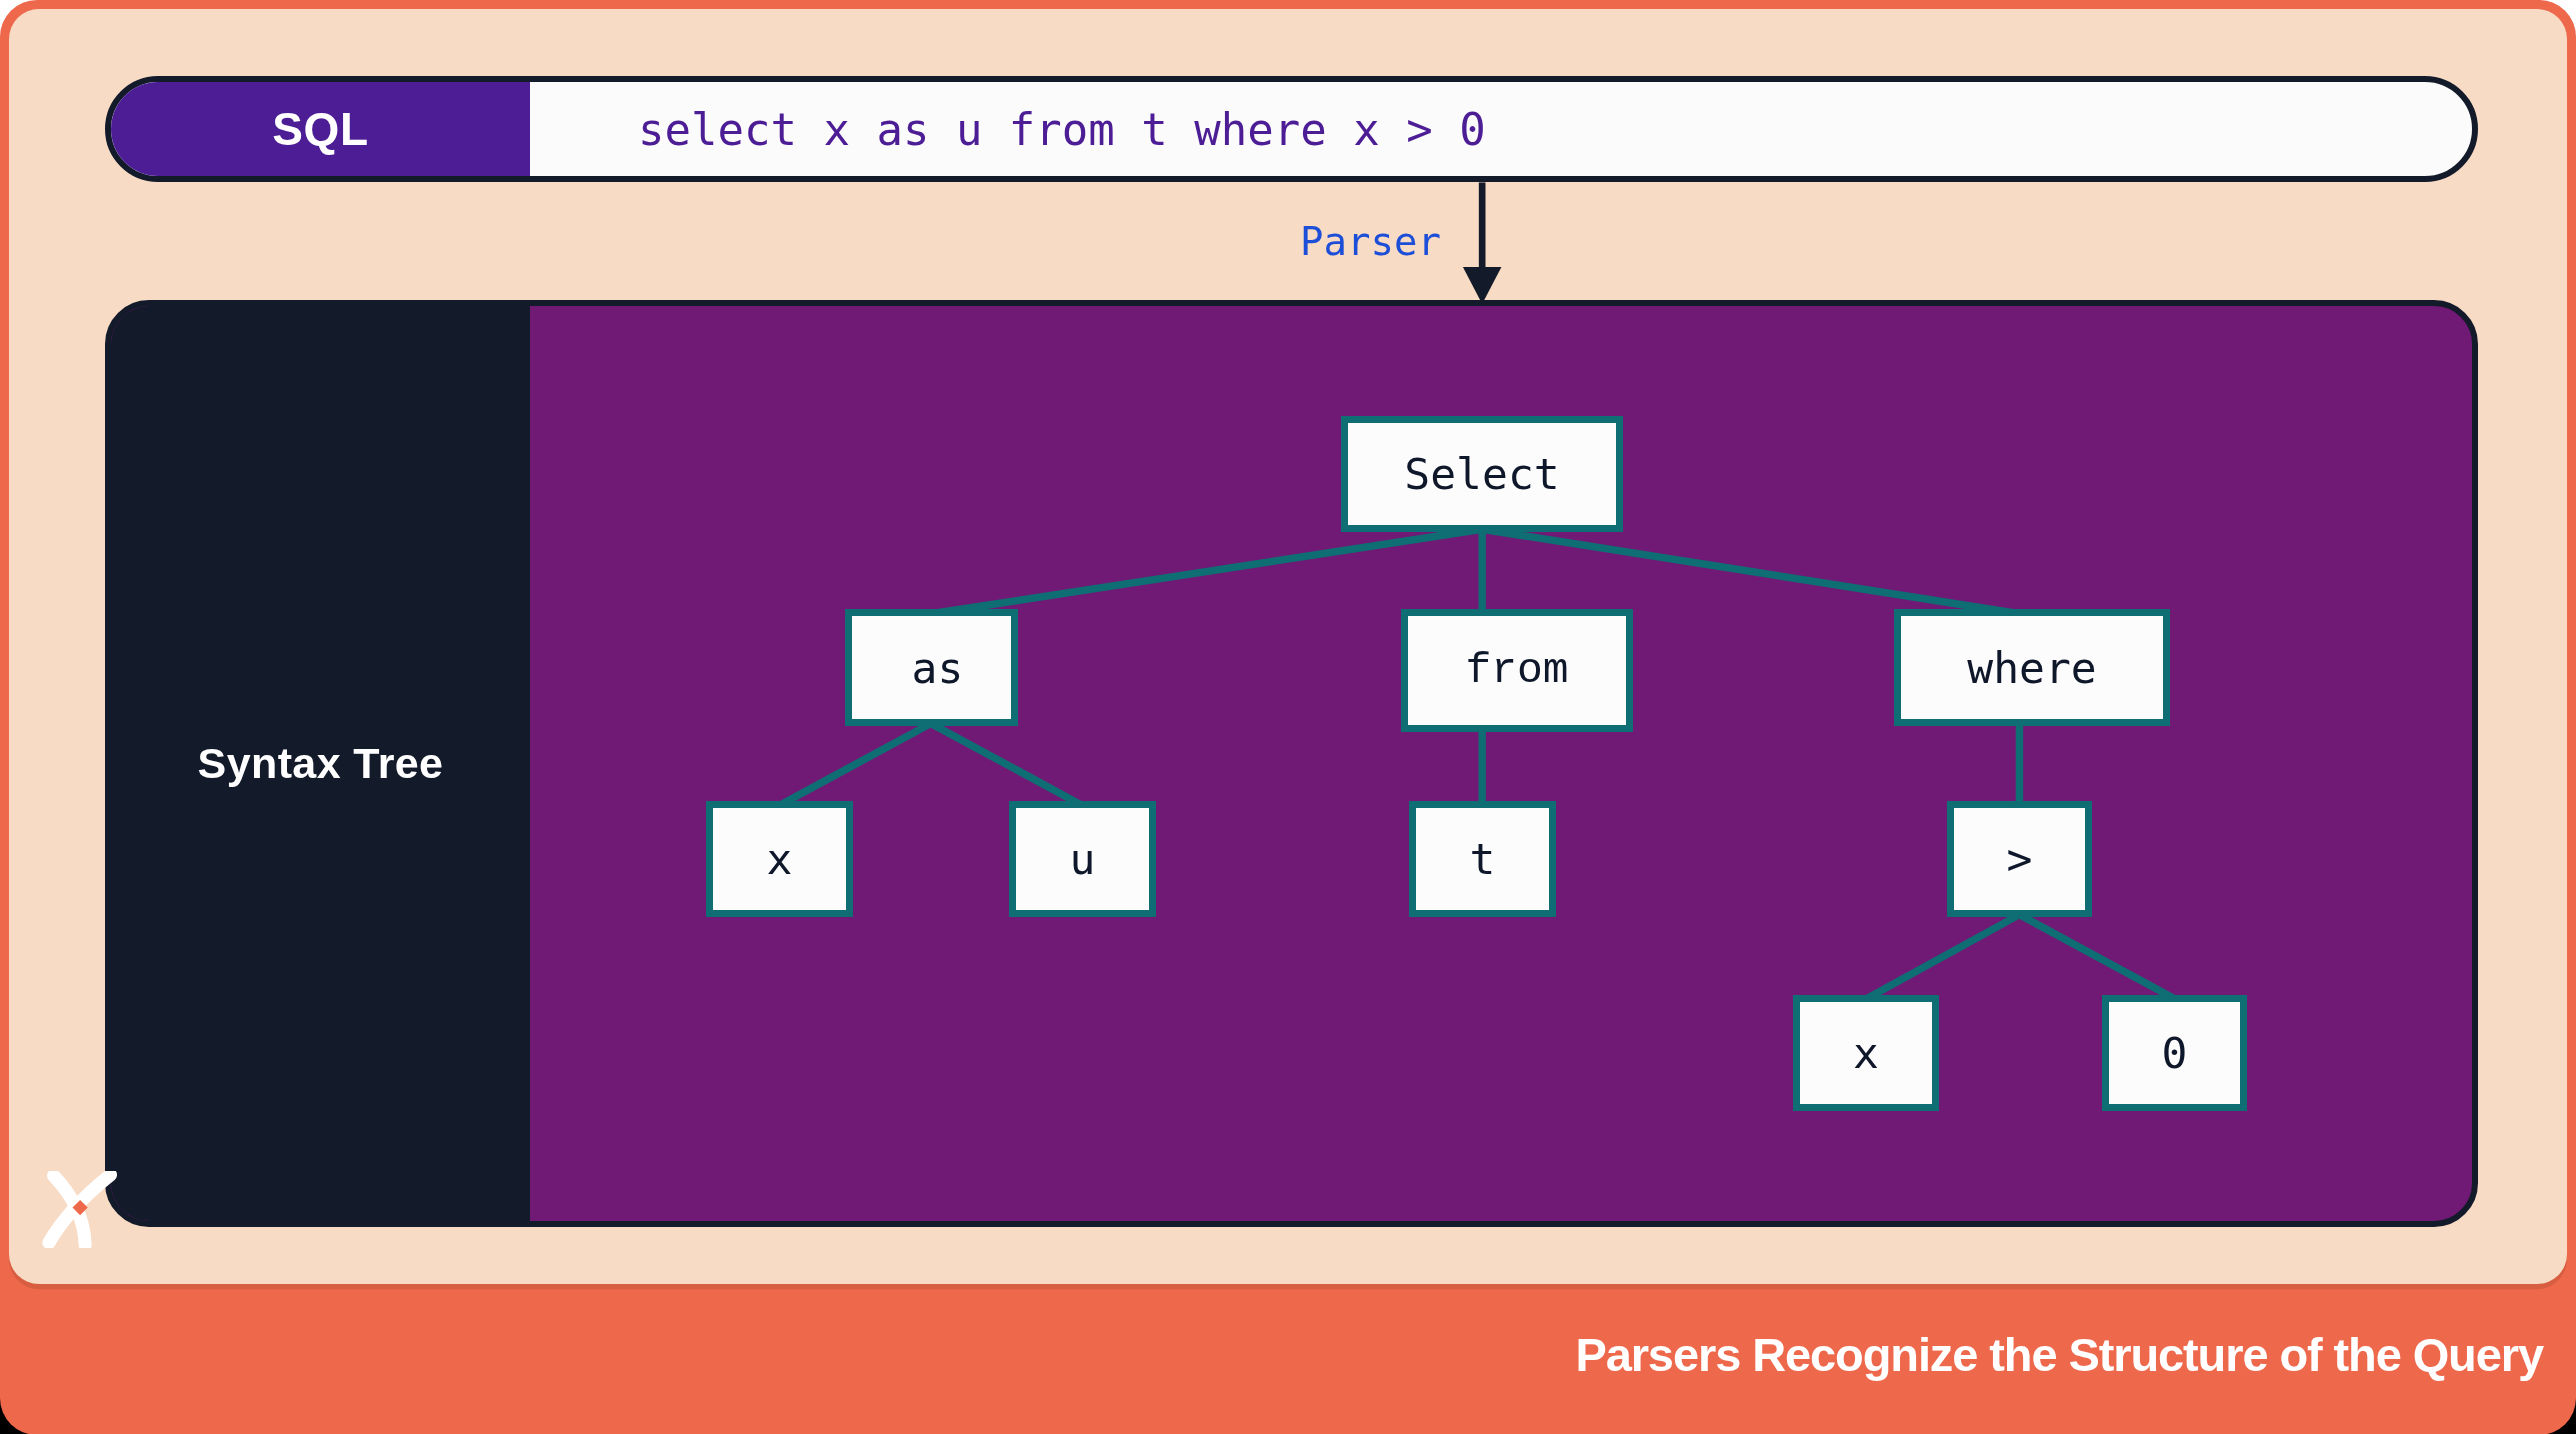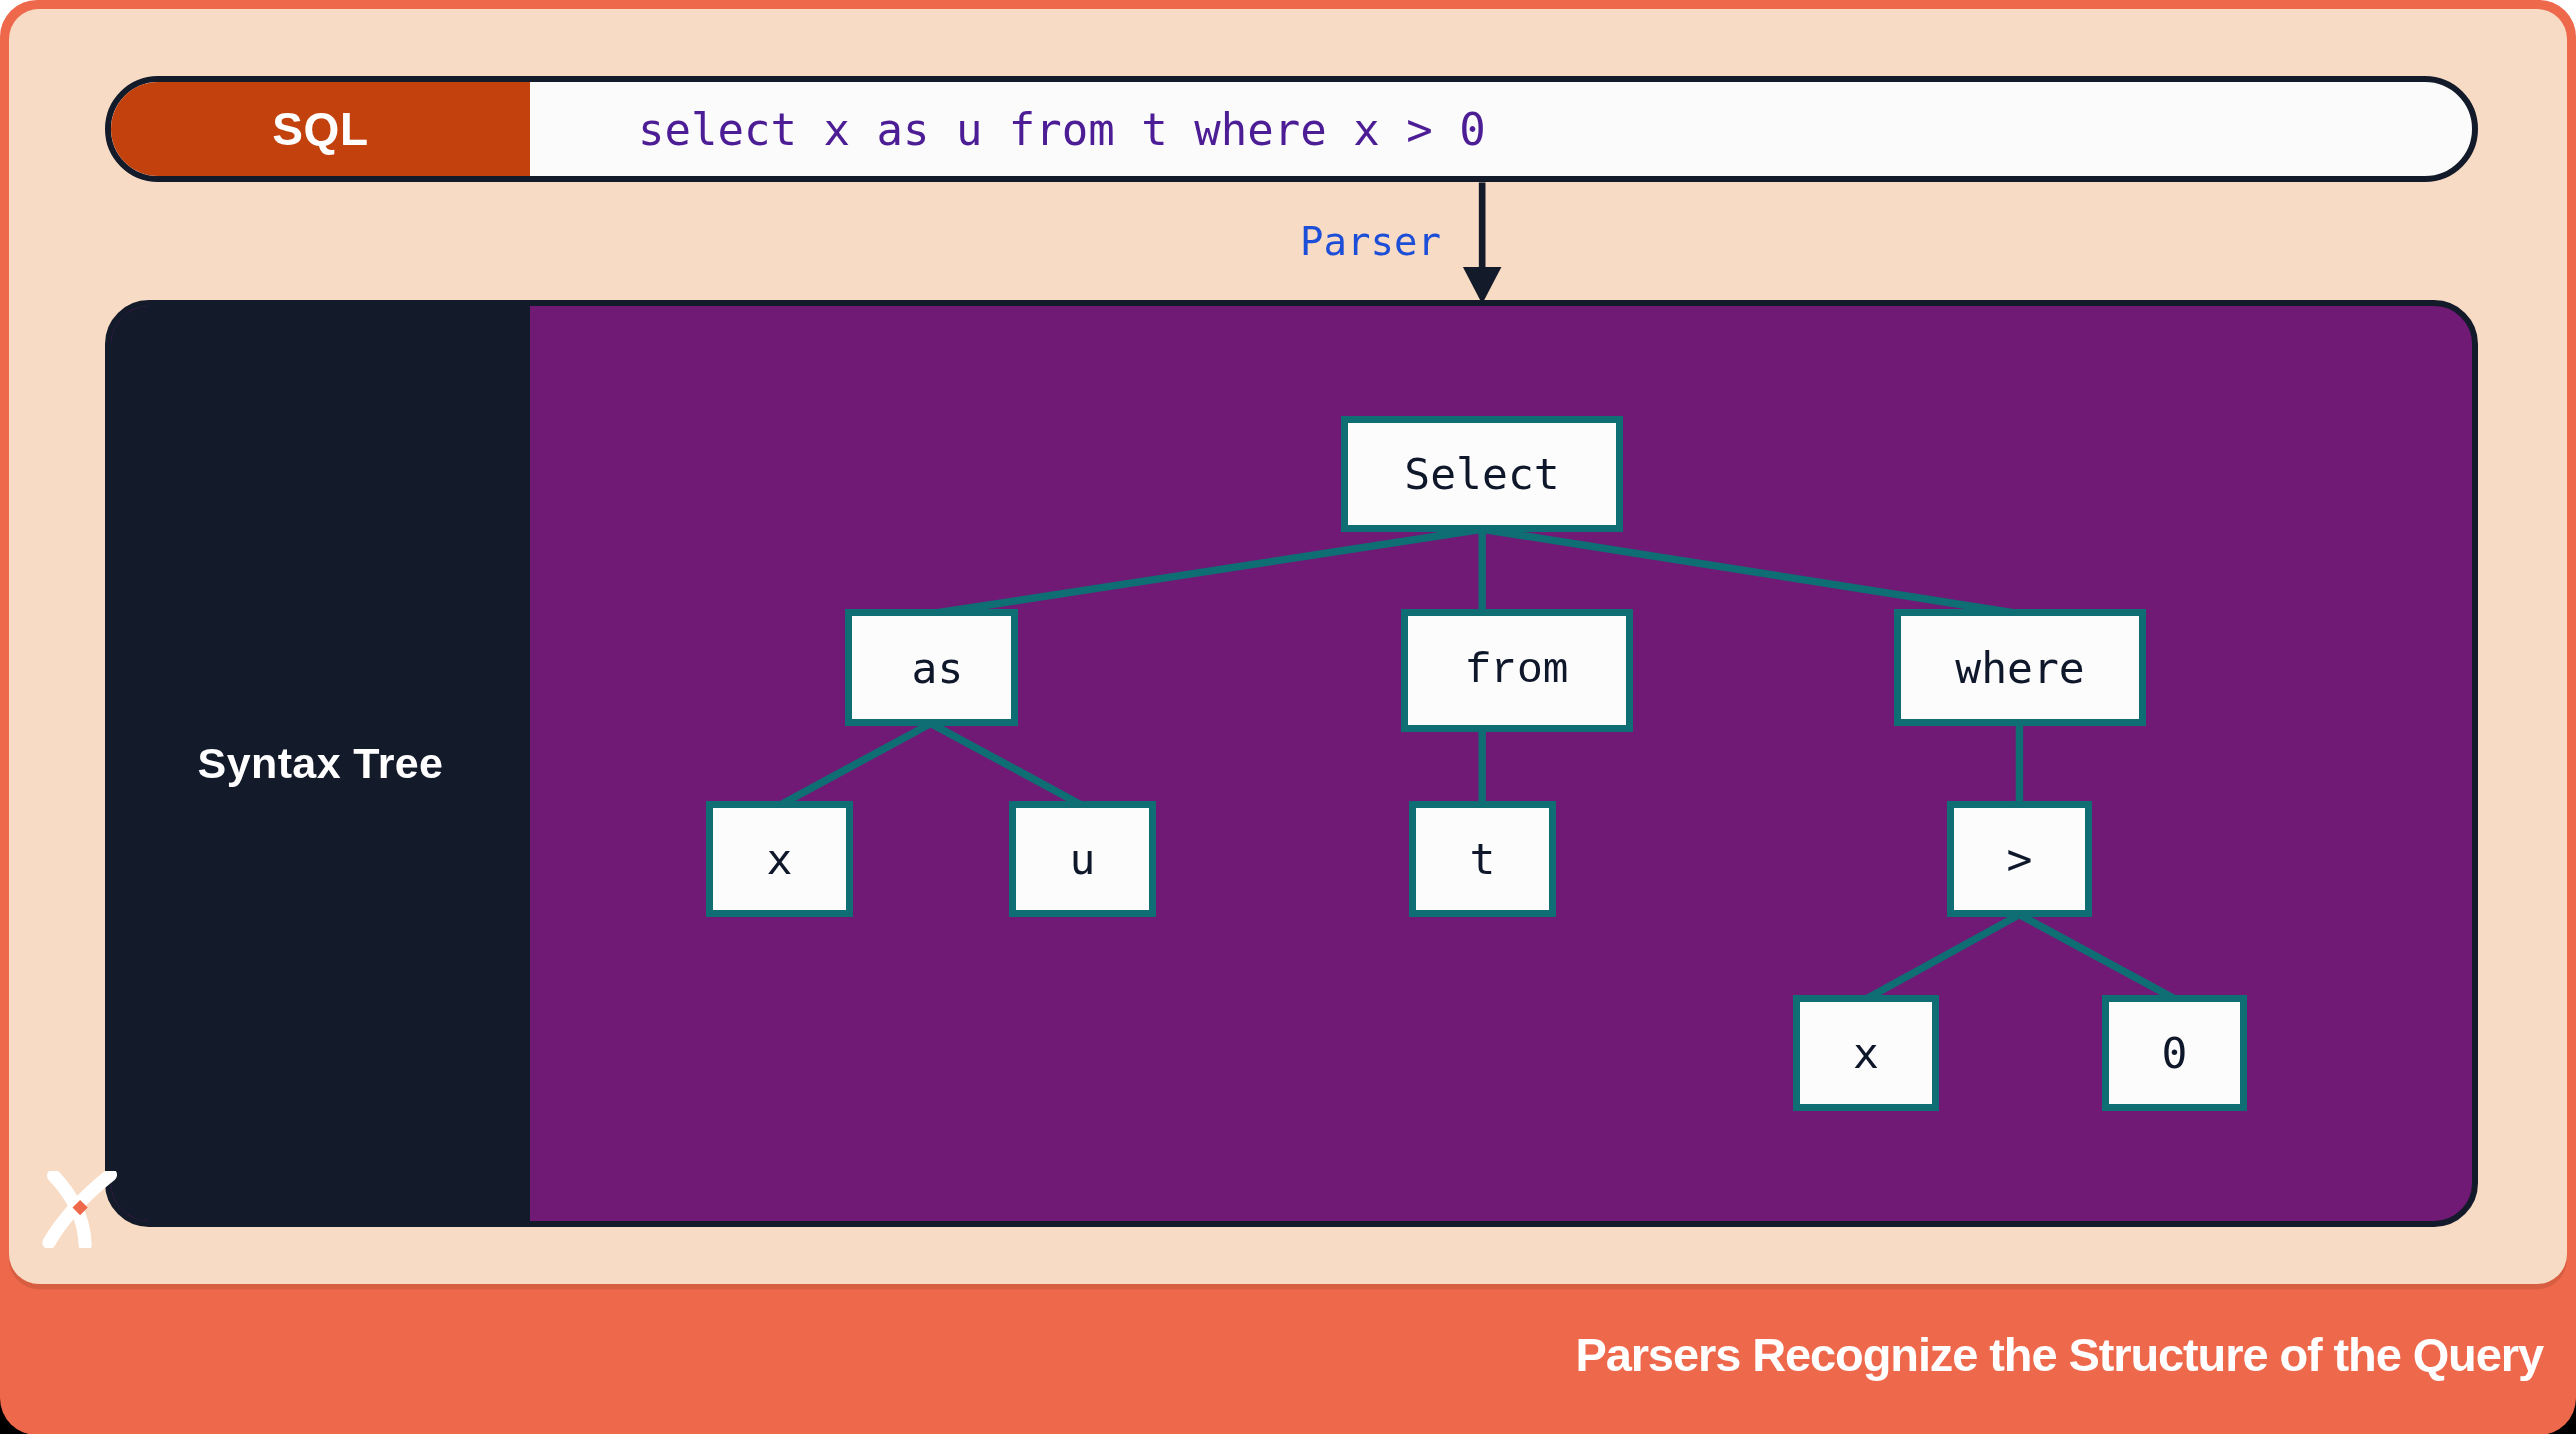--- a/index.html
+++ b/index.html
@@ -27,21 +27,21 @@
   .sql-bar{
     position:absolute;left:105px;top:76px;width:2373px;height:106px;
     background:#FBFBFB;
     border:6px solid #131A2A;
     border-radius:59px;
     box-sizing:border-box;
     display:flex;align-items:stretch;overflow:hidden;
   }
   .sql-label{
     width:419px;flex:0 0 419px;
-    background:#c2410c;
+    background:#4c1d95;
     display:flex;align-items:center;justify-content:center;
     color:#FFFFFF;font-size:46px;font-weight:bold;
     letter-spacing:0.7px;
   }
   .sql-query{
     flex:1;display:flex;align-items:center;
     padding-left:108px;
     font-family:"DejaVu Sans Mono", monospace;
     font-size:44px;color:#4c1d95;
     white-space:pre;
@@ -78,21 +78,21 @@
     background:#FCFCFC;
     border:7.4px solid #0E6E73;
     box-sizing:border-box;
     display:flex;align-items:center;justify-content:center;
     font-family:"DejaVu Sans Mono", monospace;
     font-size:43px;color:#0f172a;
   }
   .n-select{left:1341px;top:416px;width:282px;height:116px;}
   .n-as{left:845px;top:609px;width:173px;height:117px;padding-left:12px;}
   .n-from{left:1401px;top:609px;width:232px;height:123px;font-family:Liberation Mono, monospace;}
-  .n-where{left:1894px;top:609px;width:252px;height:117px;}
+  .n-where{left:1894px;top:609px;width:276px;height:117px;}
   .n-x1{left:706px;top:801px;width:147px;height:116px;}
   .n-u{left:1009px;top:801px;width:147px;height:116px;}
   .n-t{left:1409px;top:801px;width:147px;height:116px;}
   .n-gt{left:1947px;top:801px;width:145px;height:116px;}
   .n-x2{left:1793px;top:995px;width:146px;height:116px;}
   .n-zero{left:2102px;top:995px;width:145px;height:116px;}
   
   .footer{
     position:absolute;left:0;right:0;bottom:0;height:151px;
   }

